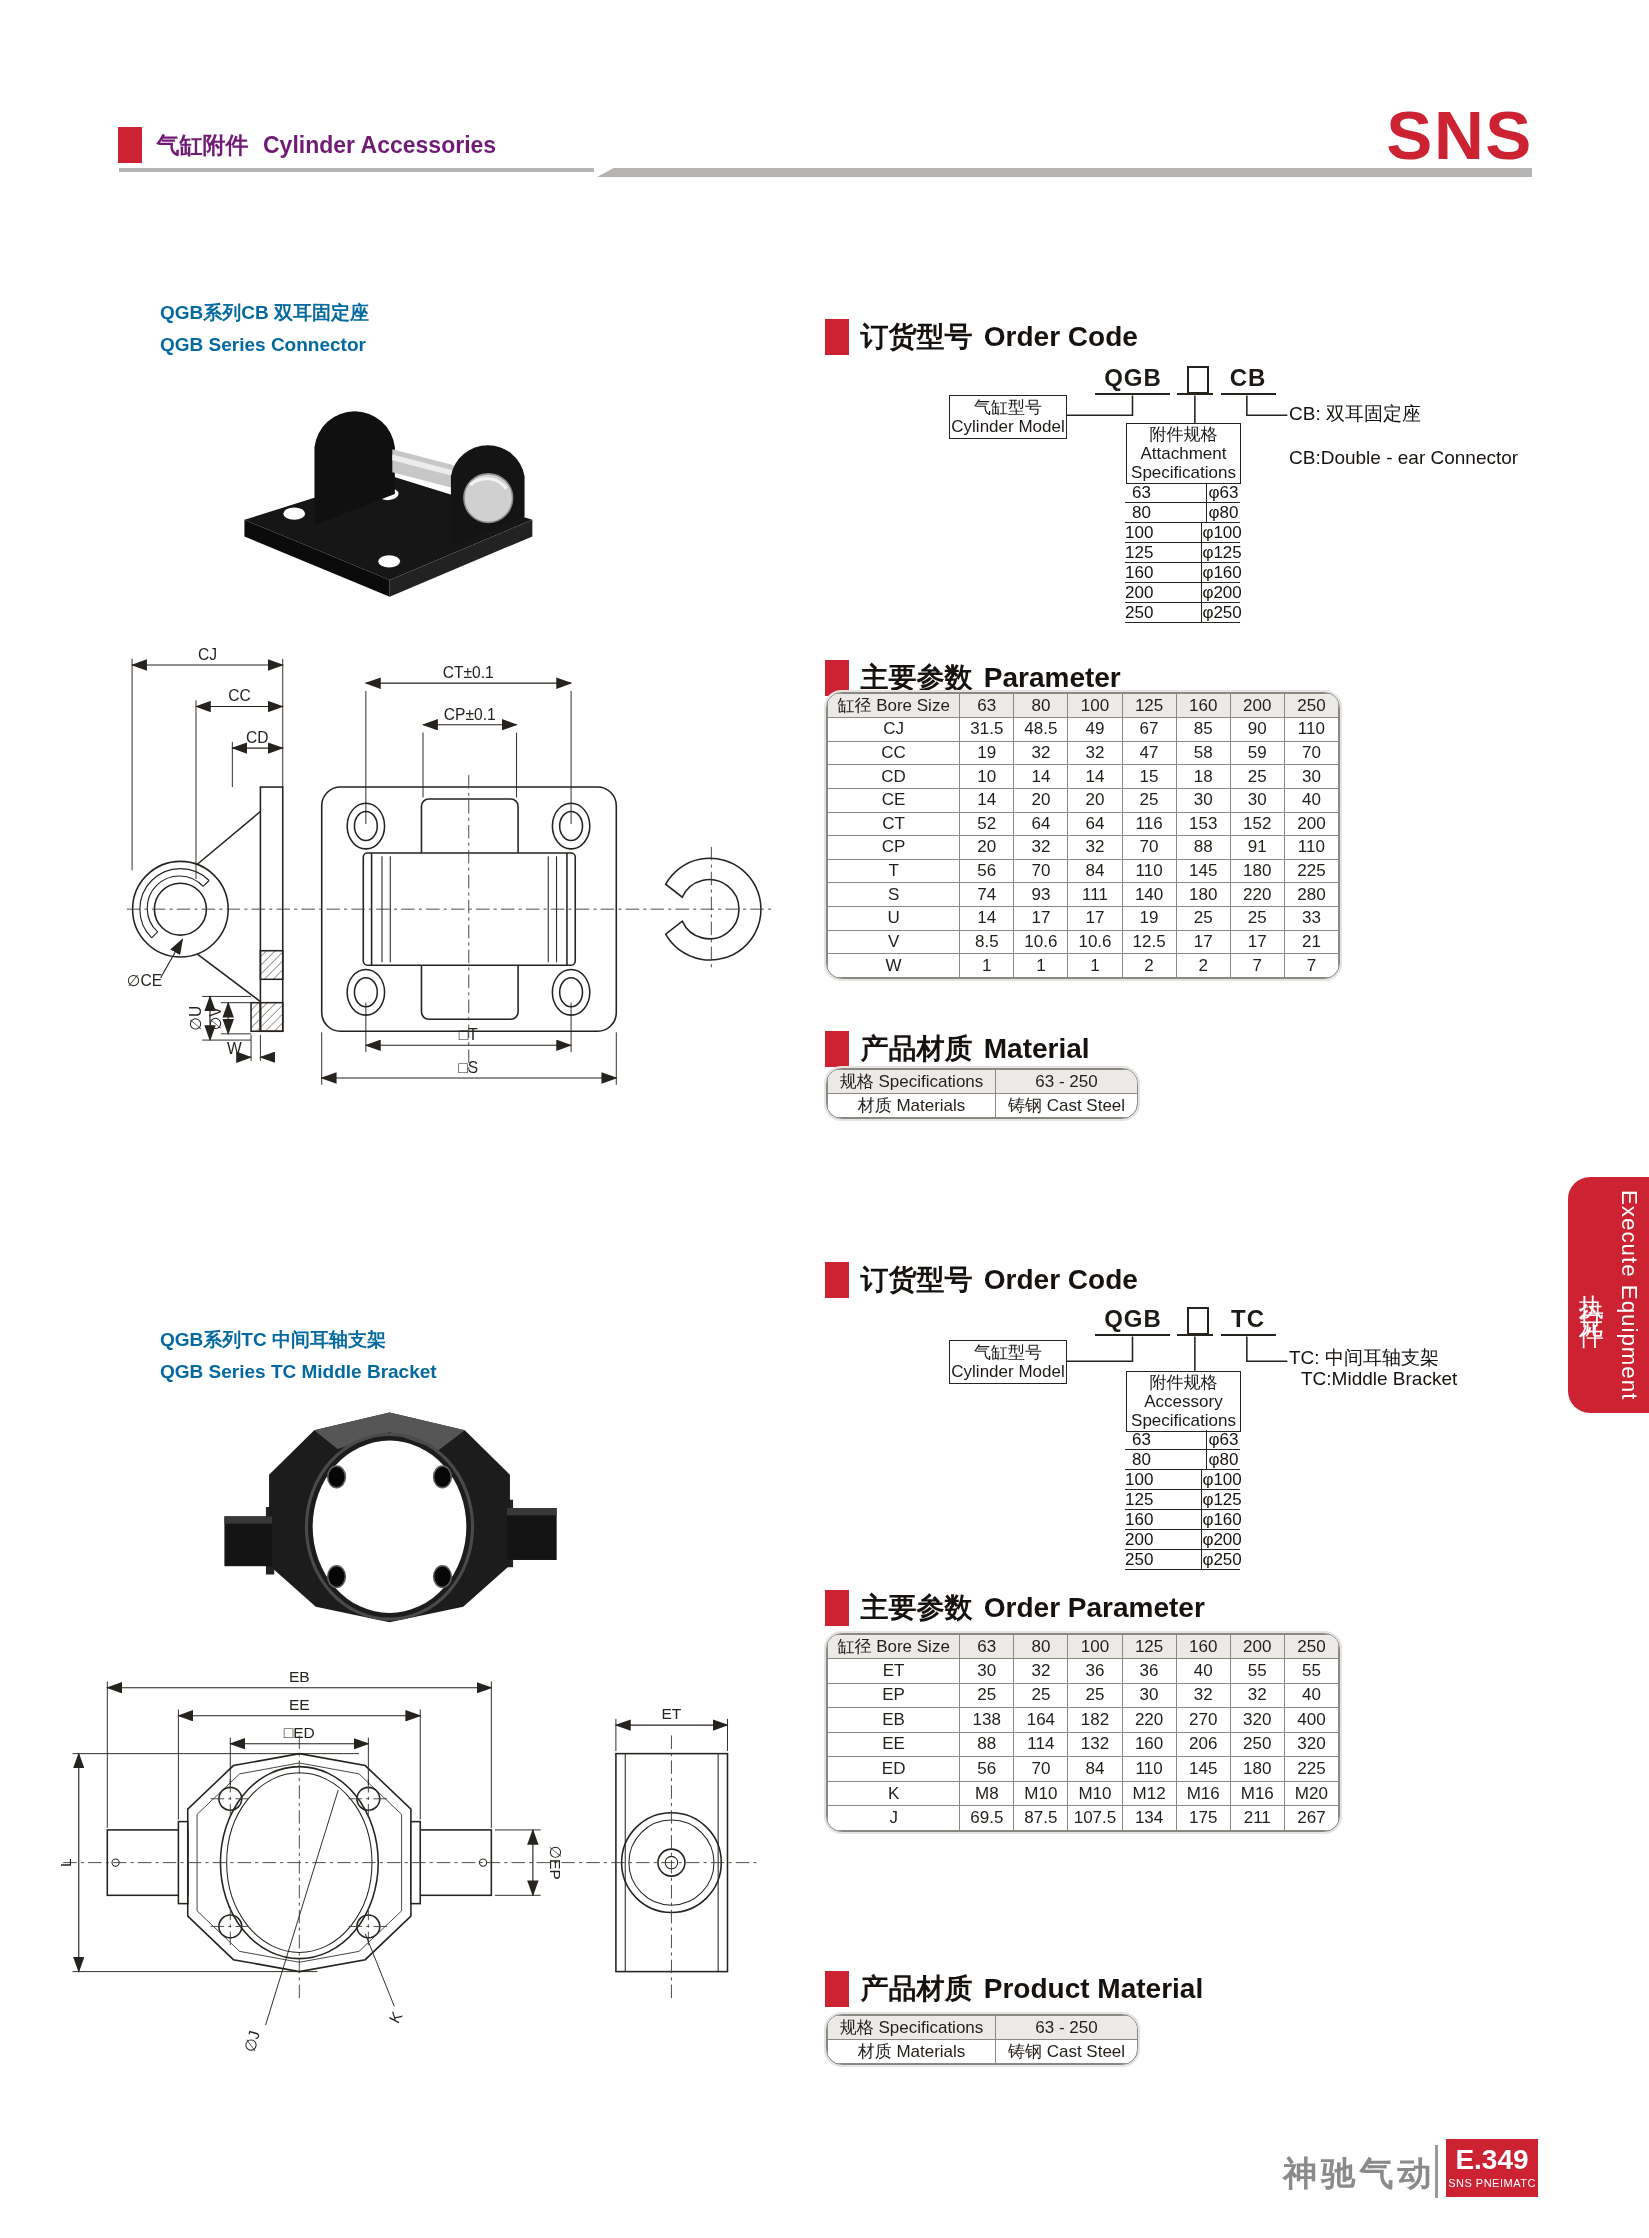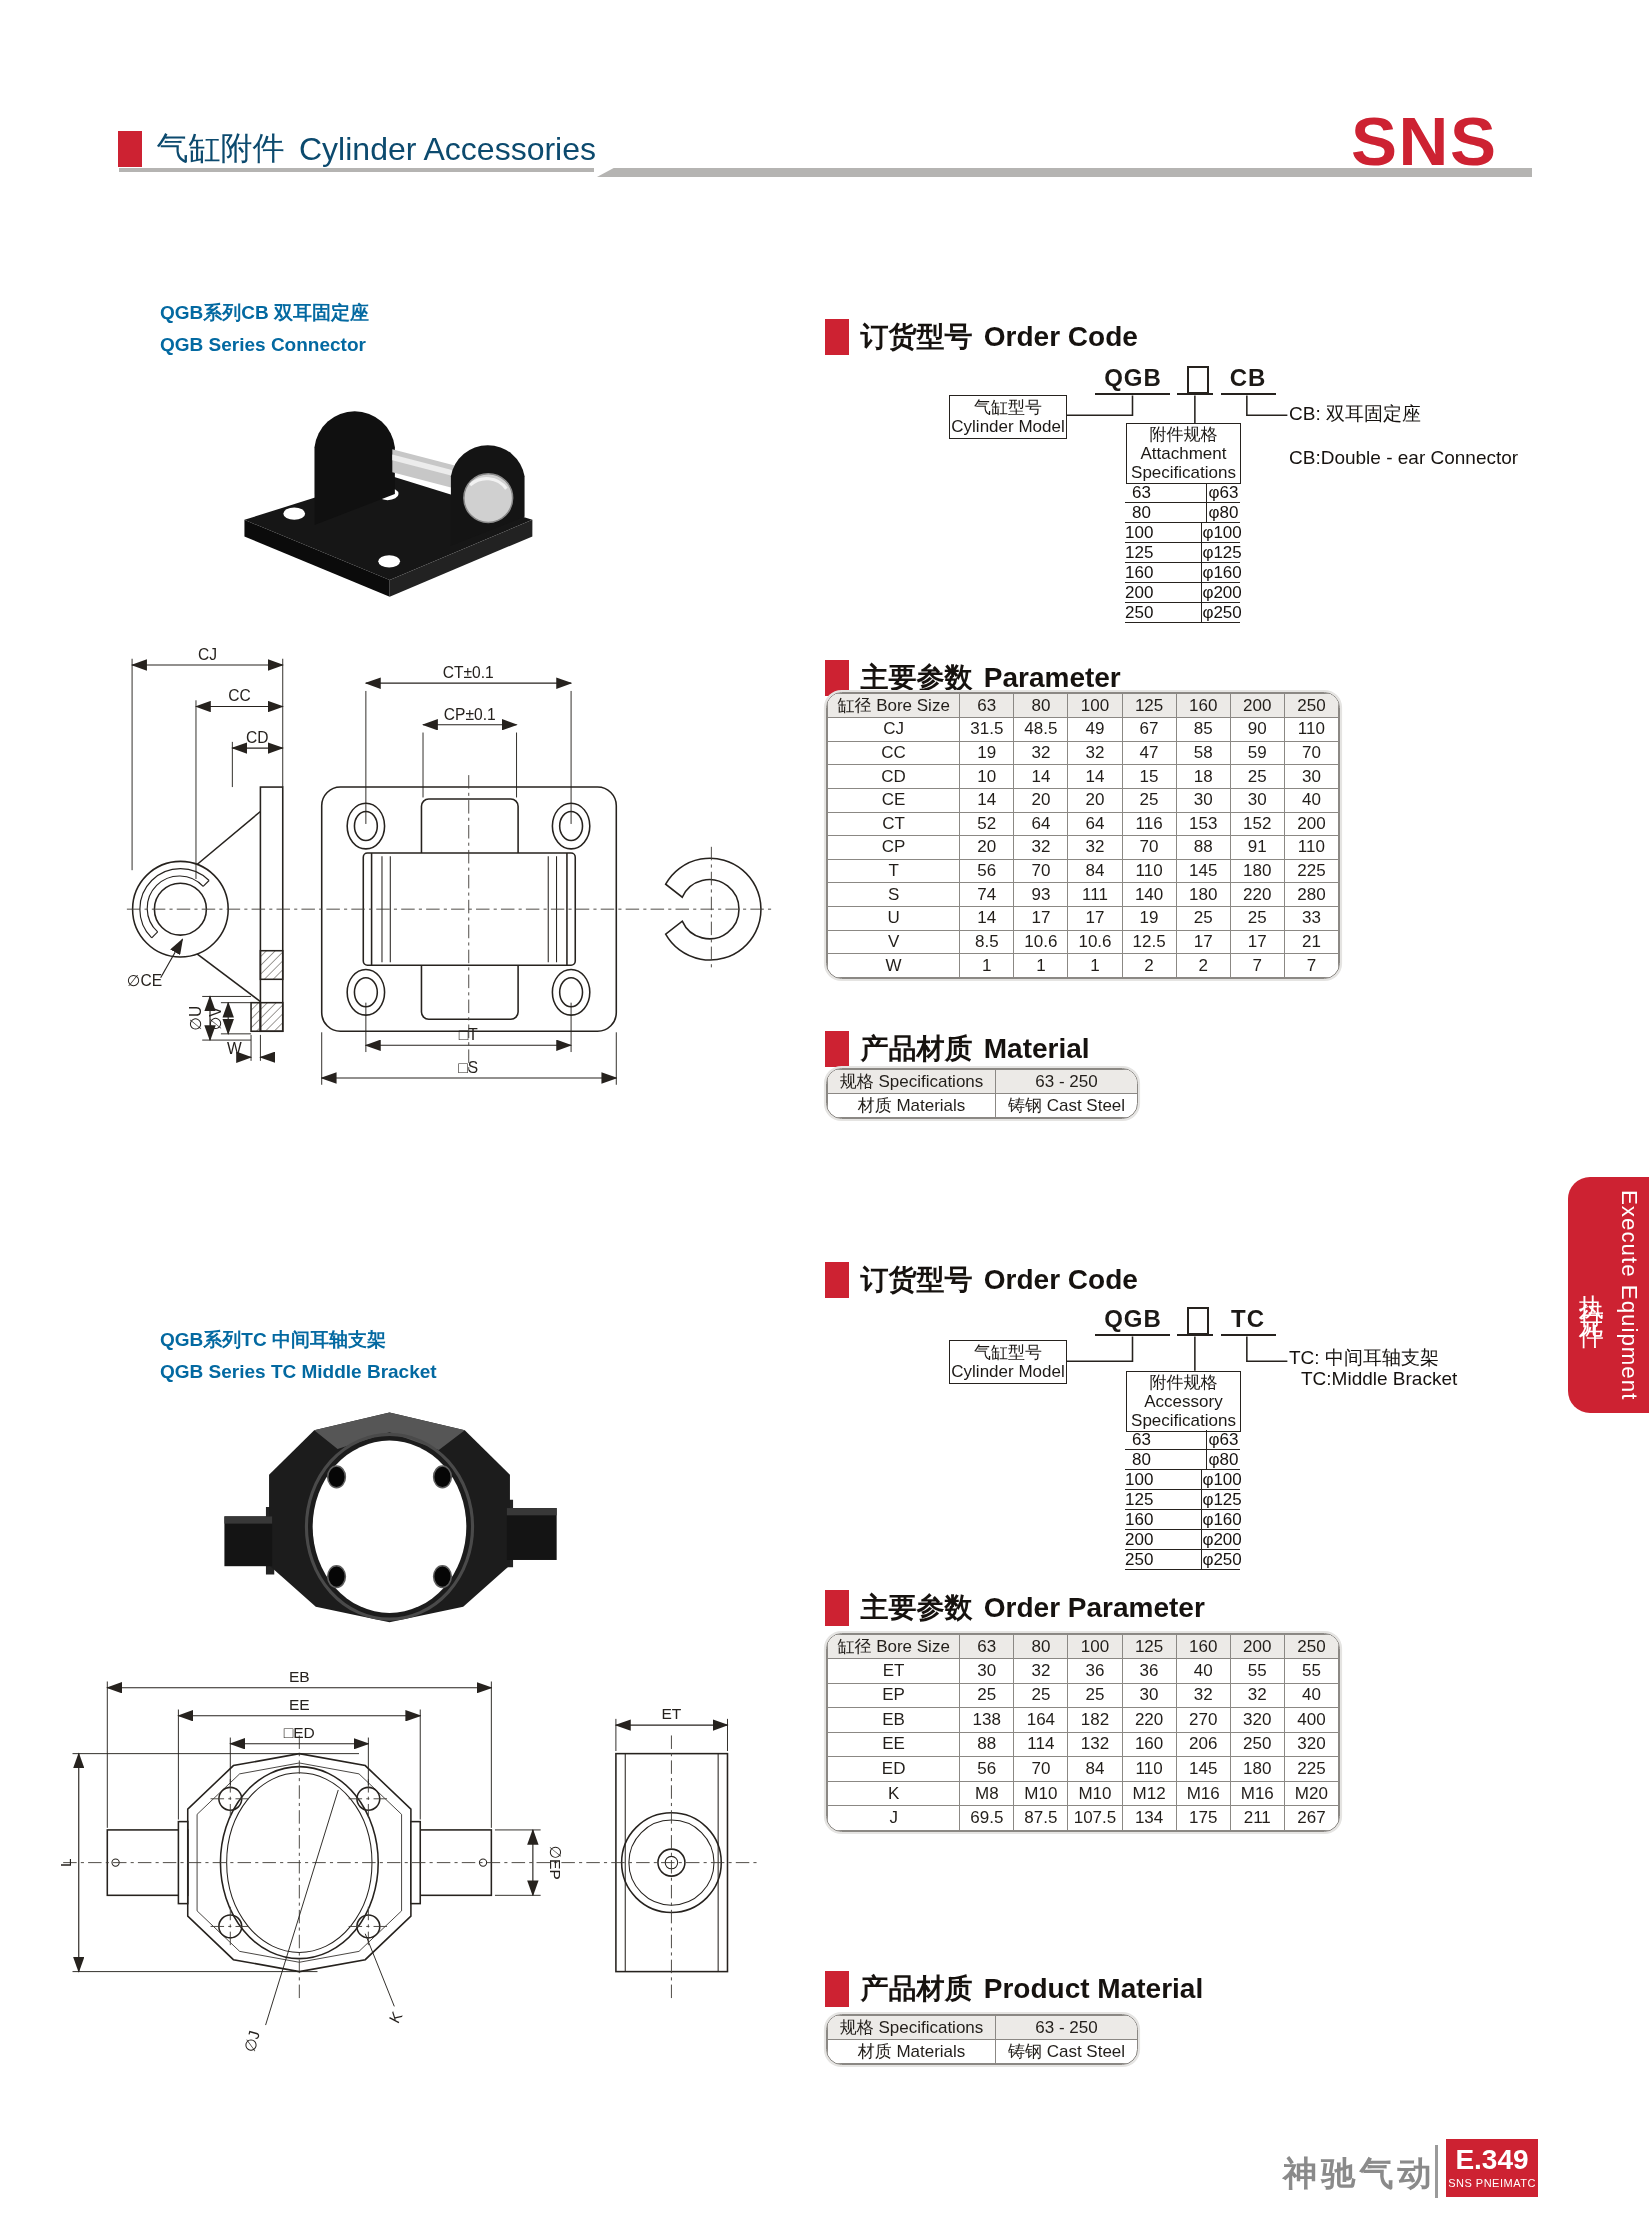--- a/index.html
+++ b/index.html
@@ -15,42 +15,42 @@
   .notetxt{font-size:19px;white-space:nowrap;color:#16120f;}
   .speclist{font-size:17px;color:#16120f;}
   .spec-row{display:flex;height:19px;border-bottom:1.6px solid #26221e;}
   .spec-row span{flex:1;display:flex;align-items:center;justify-content:center;}
   .spec-row span + span{border-left:1.6px solid #26221e;margin-left:48px;}
   .tablewrap{border:1.6px solid #8b8884;border-radius:15.6px;overflow:hidden;background:#fff;box-shadow:0 0 0 2.1px #e5e4e2;}
   .tablewrap table{width:100%;height:100%;border-collapse:collapse;table-layout:fixed;font-size:17px;color:#221e1a;text-align:center;}
   .tablewrap td,.tablewrap th{border:1px solid #8b8884;font-weight:normal;padding:0;}
   .tablewrap thead tr{background:#eceae7;}
   .mat tr:first-child{background:#eceae7;}
-  .hdr-title{font-size:32px;font-weight:400;color:#0c4a6e;white-space:nowrap;}
+  .hdr-title{font-size:23px;font-weight:700;color:#701a75;white-space:nowrap;}
   .brand{font-size:69px;font-weight:800;color:#cd2232;letter-spacing:1.6px;}
   .bar{background:#b5b4b2;}
   .bar2{clip-path:polygon(17.7px 0,100% 0,100% 100%,0 100%);}
   .sidetab{background:#cd2232;border-radius:22px 0 0 22px;display:flex;flex-direction:row;align-items:center;justify-content:center;gap:7.3px;color:#fff;}
   .vzh{writing-mode:vertical-rl;font-size:25px;letter-spacing:10.4px;}
   .ven{writing-mode:vertical-rl;font-size:22.3px;letter-spacing:1px;}
   .ftbrand{font-size:34px;font-weight:bold;color:#8a8a8a;letter-spacing:4.2px;white-space:nowrap;}
   .ftbox{background:#cd2232;color:#fff;text-align:center;}
   .ftcode{font-size:28px;font-weight:bold;line-height:34px;}
   .ftsub{font-size:11px;letter-spacing:0.5px;line-height:12.5px;}
   svg text{font-family:"Liberation Sans",sans-serif;font-size:30px;fill:#26221e;}
 </style>
 </head>
 <body>
 
 <div class="abs" style="left:118px;top:127px;display:flex;align-items:center;gap:14.5px;">
   <span class="redsq"></span>
   <span class="hdr-title">气缸附件</span>
   <span class="hdr-title">Cylinder Accessories</span>
 </div>
-<div class="abs brand" style="left:1351px;top:102px;width:182px;">SNS</div>
+<div class="abs brand" style="left:1351px;top:96px;width:182px;text-align:right;">SNS</div>
 <div class="abs bar" style="left:119px;top:168px;width:475px;height:3.6px;"></div>
 <div class="abs bar bar2" style="left:596px;top:168px;width:936px;height:9.4px;"></div>
 
 <div class="abs prodtitle" style="left:160px;top:297px;">
   <div>QGB系列CB 双耳固定座</div>
   <div>QGB Series Connector</div>
 </div>
 
 <svg class="abs" style="left:208px;top:358px;" width="353" height="249" viewBox="0 0 680 480">
   <g>

